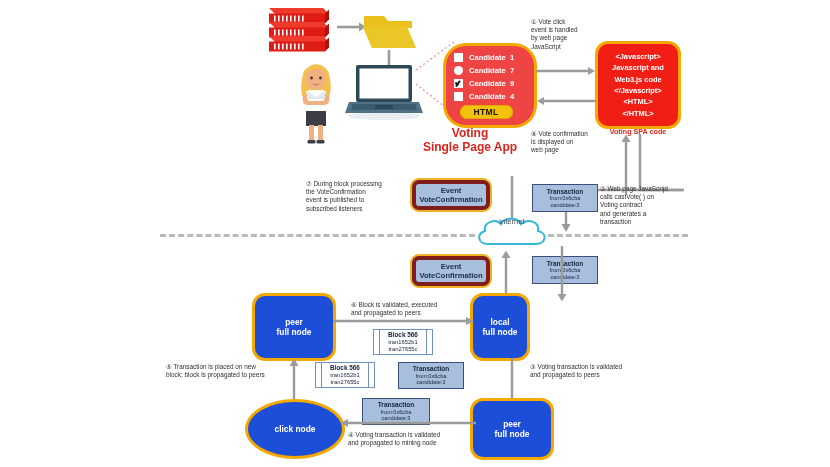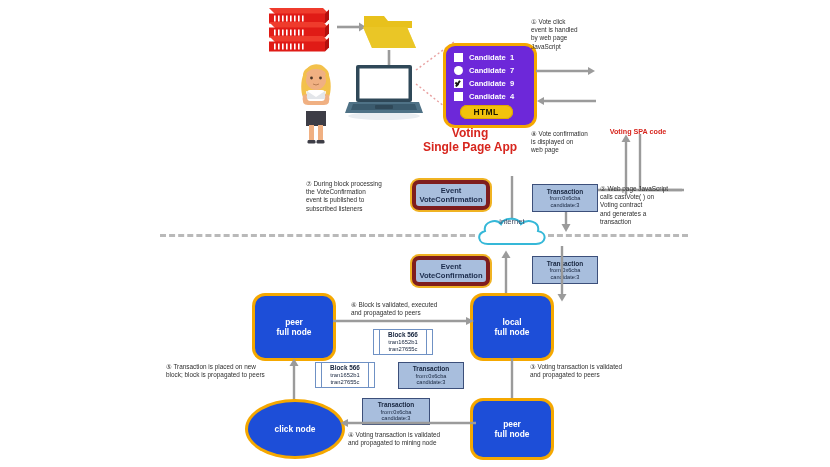--- a/index.html
+++ b/index.html
@@ -38,21 +38,21 @@
   .blockbox .edge2{width:5px;border-left:1.2px solid #6f91c4;}
   .blockbox .core{flex:1;display:flex;flex-direction:column;align-items:center;
                   justify-content:center;line-height:1.25;color:#16243d;}
   .blockbox .b1{font-weight:bold;font-size:6.4px;}
   .blockbox .b2{font-size:5.8px;}
 
   
   .note{color:#2f2f2f;line-height:1.28;font-size:6.4px;}
 
   
-  .vpanel{background:#6d28d9;border-radius:9px;box-shadow:0 0 0 3px #f5a800;
+  .vpanel{background:#ef4444;border-radius:20px;box-shadow:0 0 0 3px #f5a800;
           padding:7px 16px 6px 8px;}
   .vrow{display:flex;align-items:center;margin-bottom:4px;}
   .cbox{width:9px;height:9px;background:#ffffff;margin-right:6px;flex:none;
         position:relative;}
   .cbox.round{border-radius:50%;}
   .cbox.checked::after{content:"";position:absolute;left:1px;top:3.5px;width:4px;height:1.6px;
         background:#161616;transform:rotate(42deg);}
   .cbox.checked::before{content:"";position:absolute;left:3px;top:1px;width:1.7px;height:7px;
         background:#161616;transform:rotate(35deg);}
   .vlabel{color:#ffffff;font-weight:bold;font-size:7.6px;white-space:pre;}
@@ -189,20 +189,28 @@
       <span class="cbox"></span>
       <span class="vlabel">Candidate  4</span>
     </div>
     <div class="votebtn">HTML</div>
   </div>
   <div class="abs caption" style="left:420px;top:126px;width:100px;font-size:12px;text-align:center;">
     <div>Voting</div>
     <div>Single Page App</div>
   </div>
 
+  <div class="abs spabox" style="left:598px;top:44px;width:80px;height:82px;">
+    <div>&lt;Javascript&gt;</div>
+    <div>Javascript and</div>
+    <div>Web3.js code</div>
+    <div>&lt;/Javascript&gt;</div>
+    <div>&lt;HTML&gt;</div>
+    <div>&lt;/HTML&gt;</div>
+  </div>
   <div class="abs caption" style="left:596px;top:128px;width:84px;font-size:7.2px;">Voting SPA code</div>
 
   <svg class="abs" style="left:536px;top:66px;width:60px;height:10px" viewBox="0 0 60 10">
     <line x1="0" y1="5" x2="52" y2="5" stroke="#9b9b9b" stroke-width="2.4"></line>
     <path d="M52 1 L59 5 L52 9 Z" fill="#9b9b9b"></path>
   </svg>
   <svg class="abs" style="left:536px;top:96px;width:60px;height:10px" viewBox="0 0 60 10">
     <line x1="8" y1="5" x2="60" y2="5" stroke="#9b9b9b" stroke-width="2.4"></line>
     <path d="M8 1 L1 5 L8 9 Z" fill="#9b9b9b"></path>
   </svg>
@@ -285,21 +293,21 @@
     <path d="M1.5 48 L6 55.5 L10.5 48 Z" fill="#9b9b9b"></path>
   </svg>
 
   <div class="abs rednode" style="left:255px;top:296px;width:78px;height:62px;font-size:8.4px;">
     <div>
       <div>peer</div>
       <div>full node</div>
     </div>
   </div>
 
-  <div class="abs rednode" style="left:473px;top:296px;width:78px;height:62px;font-size:8.4px;">
+  <div class="abs rednode" style="left:473px;top:296px;width:54px;height:62px;font-size:8.4px;">
     <div>
       <div>local</div>
       <div>full node</div>
     </div>
   </div>
 
   <svg class="abs" style="left:333px;top:316px;width:142px;height:10px" viewBox="0 0 142 10">
     <line x1="0" y1="5" x2="133" y2="5" stroke="#9b9b9b" stroke-width="2.4"></line>
     <path d="M133 1 L141 5 L133 9 Z" fill="#9b9b9b"></path>
   </svg>

